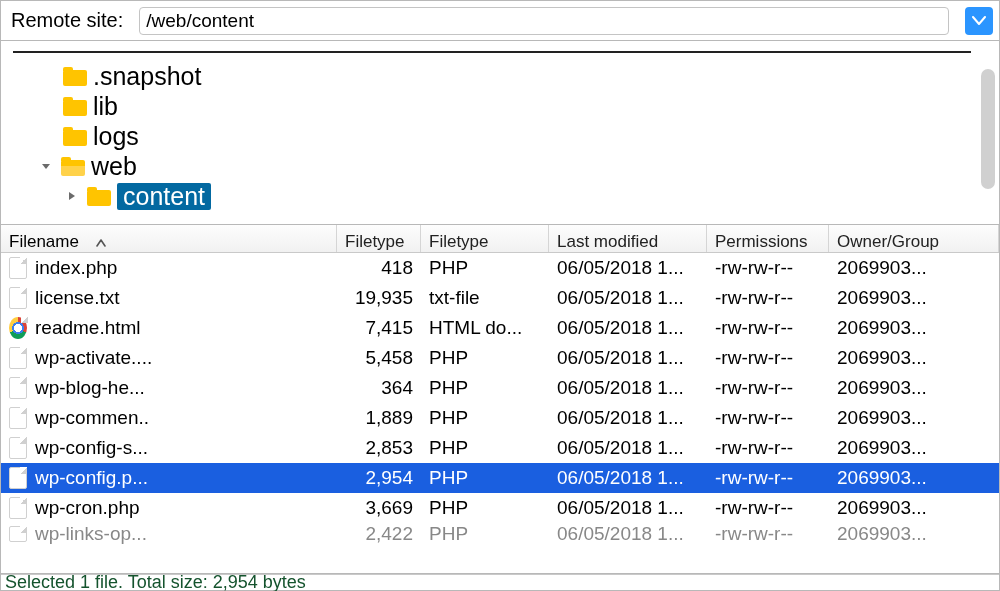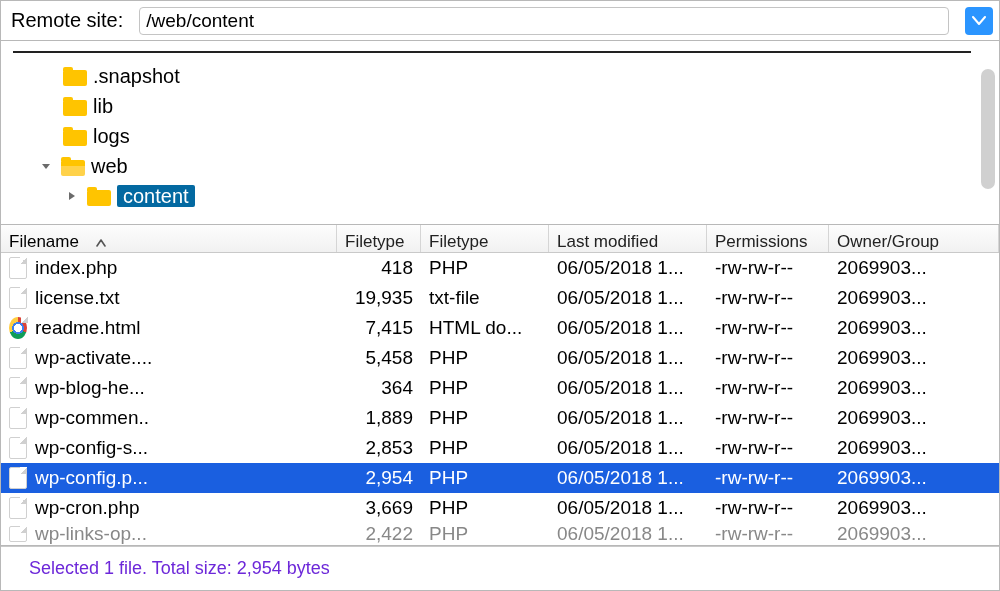--- a/index.html
+++ b/index.html
@@ -56,21 +56,21 @@
   .tree-pane .hr {
     position: absolute; left: 12px; right: 28px; top: 10px;
     height: 2px; background: #222;
   }
   .tree-scroll {
     position: absolute; right: 4px; top: 28px; width: 14px; height: 120px;
     background: #d0d0d0; border-radius: 7px;
   }
   .tree {
     padding-top: 14px;
-    font-size: 20px;
+    font-size: 25px;
     line-height: 1.0;
   }
   .tree-row {
     display: flex; align-items: center; height: 30px;
     gap: 6px;
   }
   .indent1 { padding-left: 62px; }
   .indent1b { padding-left: 36px; }  
   .indent2b { padding-left: 62px; }  
   .disclosure {
@@ -165,26 +165,26 @@
   .row.cut .cell { color:#888; }
   .row.cut .file-icon { height: 16px; }
   
   .list-body::after {
     content:""; position:absolute; left:0; right:0; bottom:0;
     height:1px; background:#b8b8b8;
   }
 
   
   .status {
-    height: 44px;
+    height: 16px;
     border-top: 1px solid #c9c9c9;
     display: flex; align-items: center;
-    padding: 0 28px;
+    padding: 0 4px;
     font-size: 18px;
-    color: #6d28d9;
+    color: #14532d;
     background: #fff;
   }
 </style>
 </head>
 <body>
 
 <div class="panel">
 
   <div class="addr-bar">
     <span class="addr-label">Remote site:</span>

